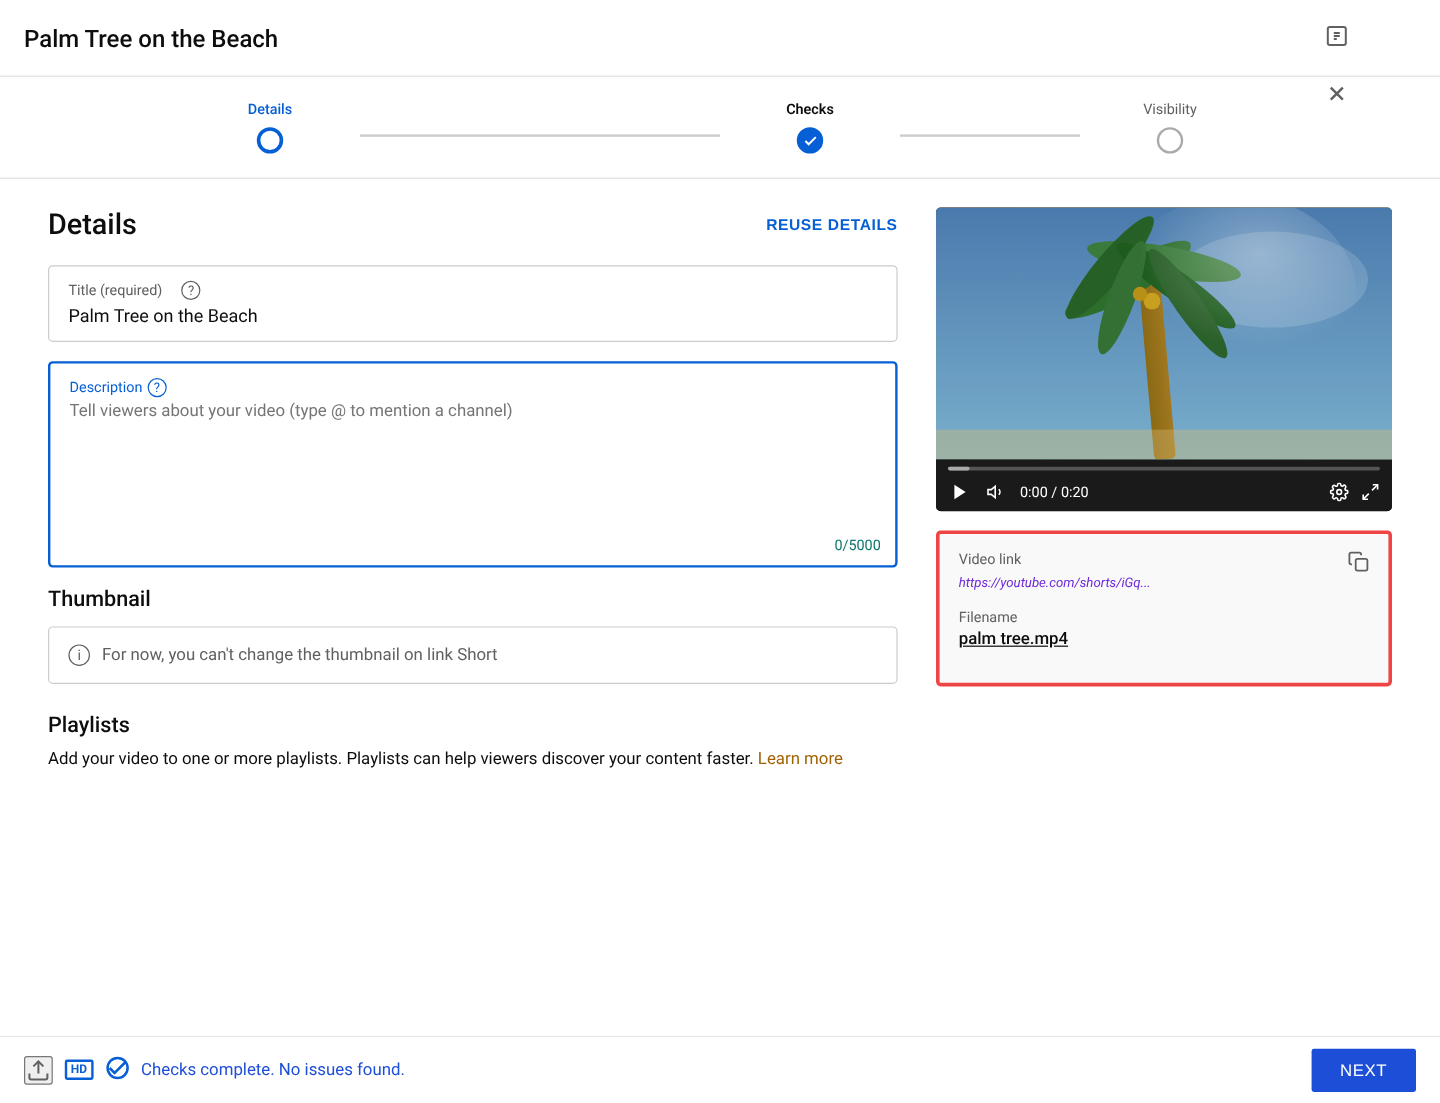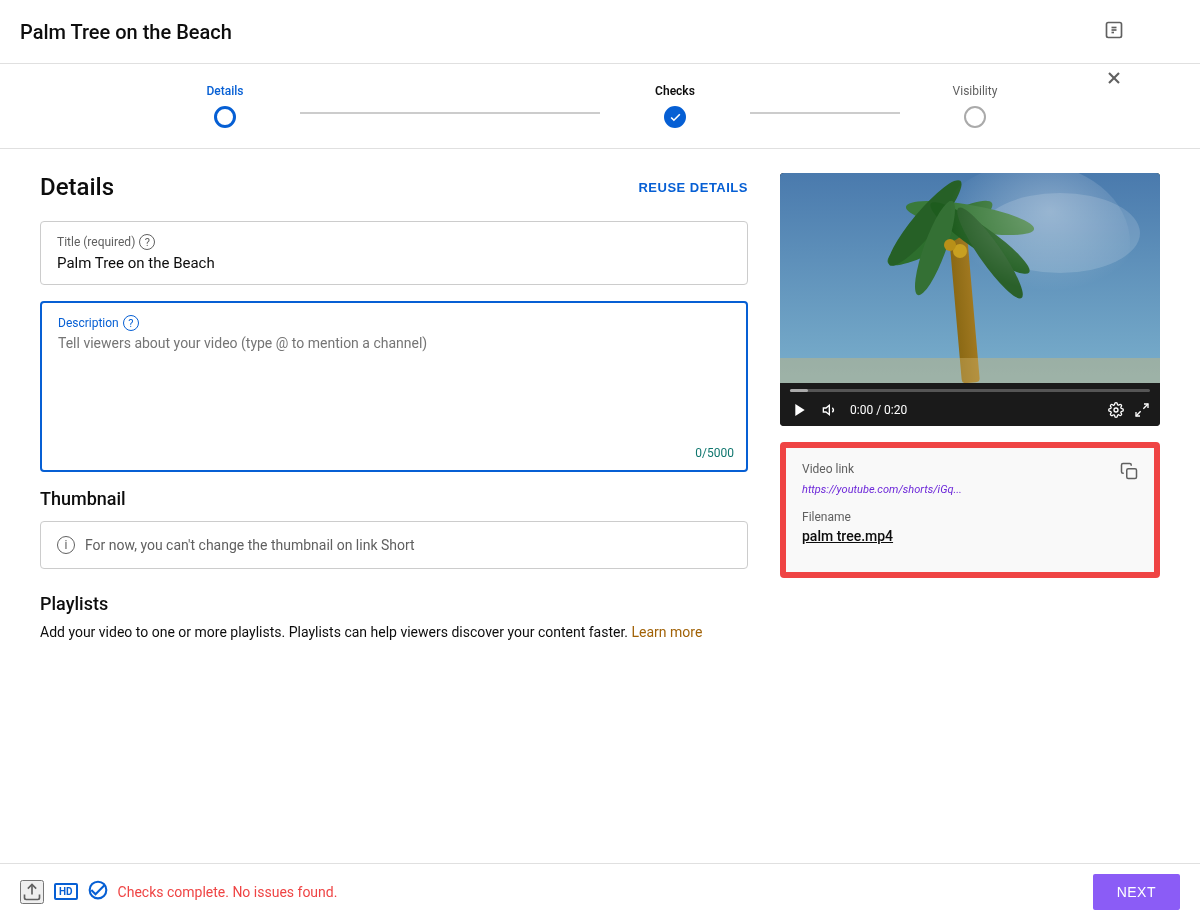--- a/index.html
+++ b/index.html
@@ -148,21 +148,21 @@
       border: 1px solid #ccc;
       border-radius: 4px;
       padding: 12px 16px;
       margin-bottom: 16px;
     }
     .field-label {
       font-size: 12px;
       color: #606060;
       display: flex;
       align-items: center;
-      gap: 4px;
+      gap: 16px;
       margin-bottom: 4px;
     }
     .field-input {
       font-size: 15px;
       color: #0d0d0d;
       width: 100%;
       border: none;
       outline: none;
       background: transparent;
       font-family: inherit;
@@ -298,21 +298,21 @@
       background: none;
       border: none;
       color: #fff;
       cursor: pointer;
       display: flex;
       align-items: center;
     }
 
     .video-info-box {
       background: #f9f9f9;
-      border: 6px solid #ef4444;
+      border: 3px solid #ef4444;
       border-radius: 4px;
       padding: 14px 16px;
     }
     .info-row { margin-bottom: 14px; }
     .info-label {
       font-size: 12px;
       color: #606060;
       margin-bottom: 4px;
     }
     .info-link {
@@ -361,24 +361,24 @@
       gap: 10px;
       flex: 1;
     }
     .footer-icon {
       display: flex;
       align-items: center;
       color: #606060;
     }
     .footer-text {
       font-size: 14px;
-      color: #ef4444;
+      color: #1d4ed8;
     }
     .next-btn {
-      background: #8b5cf6;
+      background: #1d4ed8;
       color: #fff;
       border: none;
       border-radius: 2px;
       padding: 10px 24px;
       font-size: 14px;
       font-weight: 500;
       cursor: pointer;
       letter-spacing: 0.5px;
     }
 

